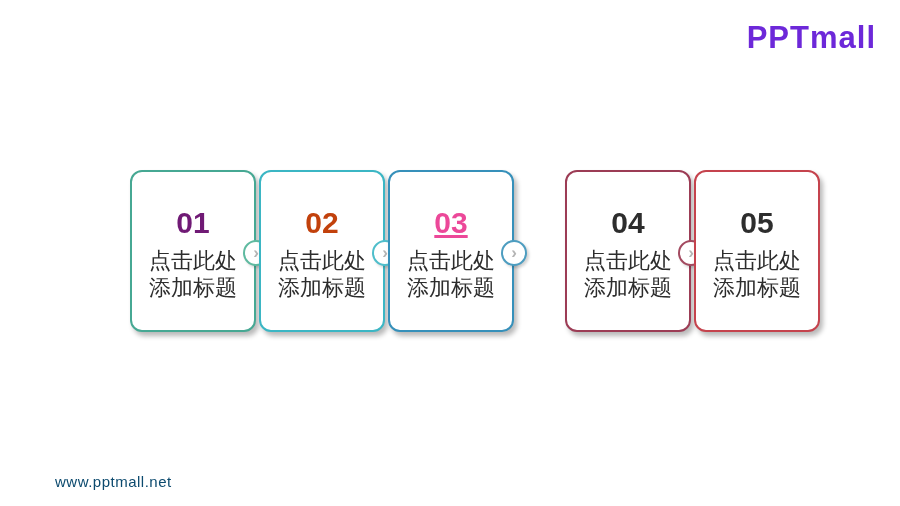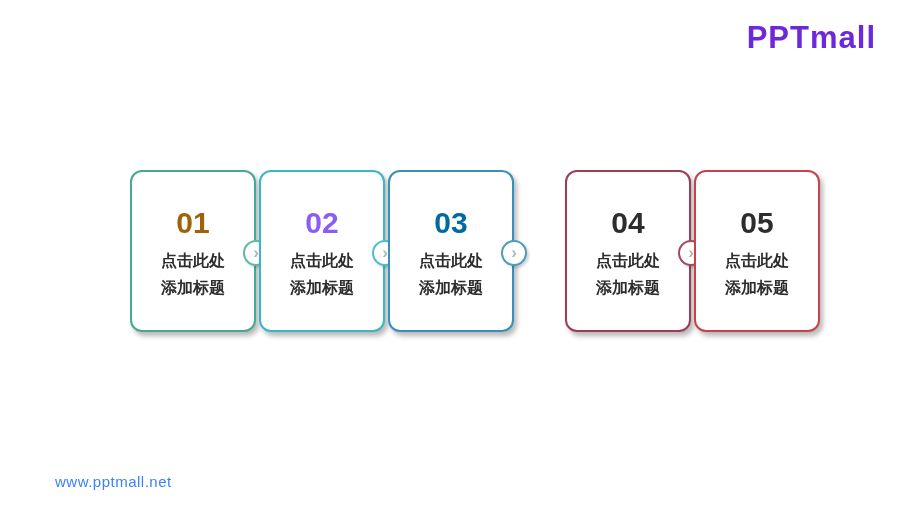--- a/index.html
+++ b/index.html
@@ -20,21 +20,21 @@
     font-weight: bold;
     letter-spacing: 1px;
     color: #6d28d9;
   }
 
   
   .footer-url {
     position: absolute;
     left: 55px; bottom: 16px;
     font-size: 15px;
-    color: #3b82f6;
+    color: #0c4a6e;
     letter-spacing: 0.5px;
   }
 
   
   .steps-row {
     position: absolute;
     left: 130px; top: 170px;
     display: flex;
     gap: 3px;
   }
@@ -58,22 +58,22 @@
   .step-number {
     font-size: 30px;
     font-weight: bold;
     color: #2d2d2d;
     line-height: 1.1;
     margin-bottom: 8px;
   }
 
   .step-title {
     font-family: "DejaVu Sans", "Liberation Sans", sans-serif;
-    font-size: 16px;
-    font-weight: bold;
+    font-size: 22px;
+    font-weight: normal;
     color: #2d2d2d;
     line-height: 27px;
     text-align: center;
     white-space: nowrap;
   }
 
   
   .connector {
     position: absolute;
     top: 50%;
@@ -99,43 +99,43 @@
   }
 </style>
 </head>
 <body>
 
 <div class="logo">PPTmall</div>
 
 <div class="steps-row">
 
   <div class="step-card" style="border-color: rgb(70, 168, 147);">
-    <div class="step-number" style="color: #a16207;">01</div>
+    <div class="step-number" style="color: #701a75;">01</div>
     <div class="step-title" style="color: rgb(45, 45, 45);">
       <div>点击此处</div>
       <div>添加标题</div>
     </div>
     <div class="connector" style="border-color: rgb(95, 186, 160);">
       <span class="chevron" style="color: rgb(181, 181, 181);">›</span>
     </div>
   </div>
 
   <div class="step-card" style="border-color: rgb(59, 182, 196);">
-    <div class="step-number" style="color: #8b5cf6;">02</div>
+    <div class="step-number" style="color: #c2410c;">02</div>
     <div class="step-title" style="color: rgb(45, 45, 45);">
       <div>点击此处</div>
       <div>添加标题</div>
     </div>
     <div class="connector" style="border-color: rgb(79, 190, 203);">
       <span class="chevron" style="color: rgb(181, 181, 181);">›</span>
     </div>
   </div>
 
   <div class="step-card" style="border-color: rgb(54, 144, 186);">
-    <div class="step-number" style="color: #0369a1;">03</div>
+    <div class="step-number" style="color: #ec4899; text-decoration: underline;">03</div>
     <div class="step-title" style="color: rgb(45, 45, 45);">
       <div>点击此处</div>
       <div>添加标题</div>
     </div>
     <div class="connector" style="border-color: rgb(77, 157, 192);">
       <span class="chevron" style="color: rgb(181, 181, 181);">›</span>
     </div>
   </div>
 
   <div class="step-card" style="border-color: rgb(156, 60, 85); margin-left: 48px;">

